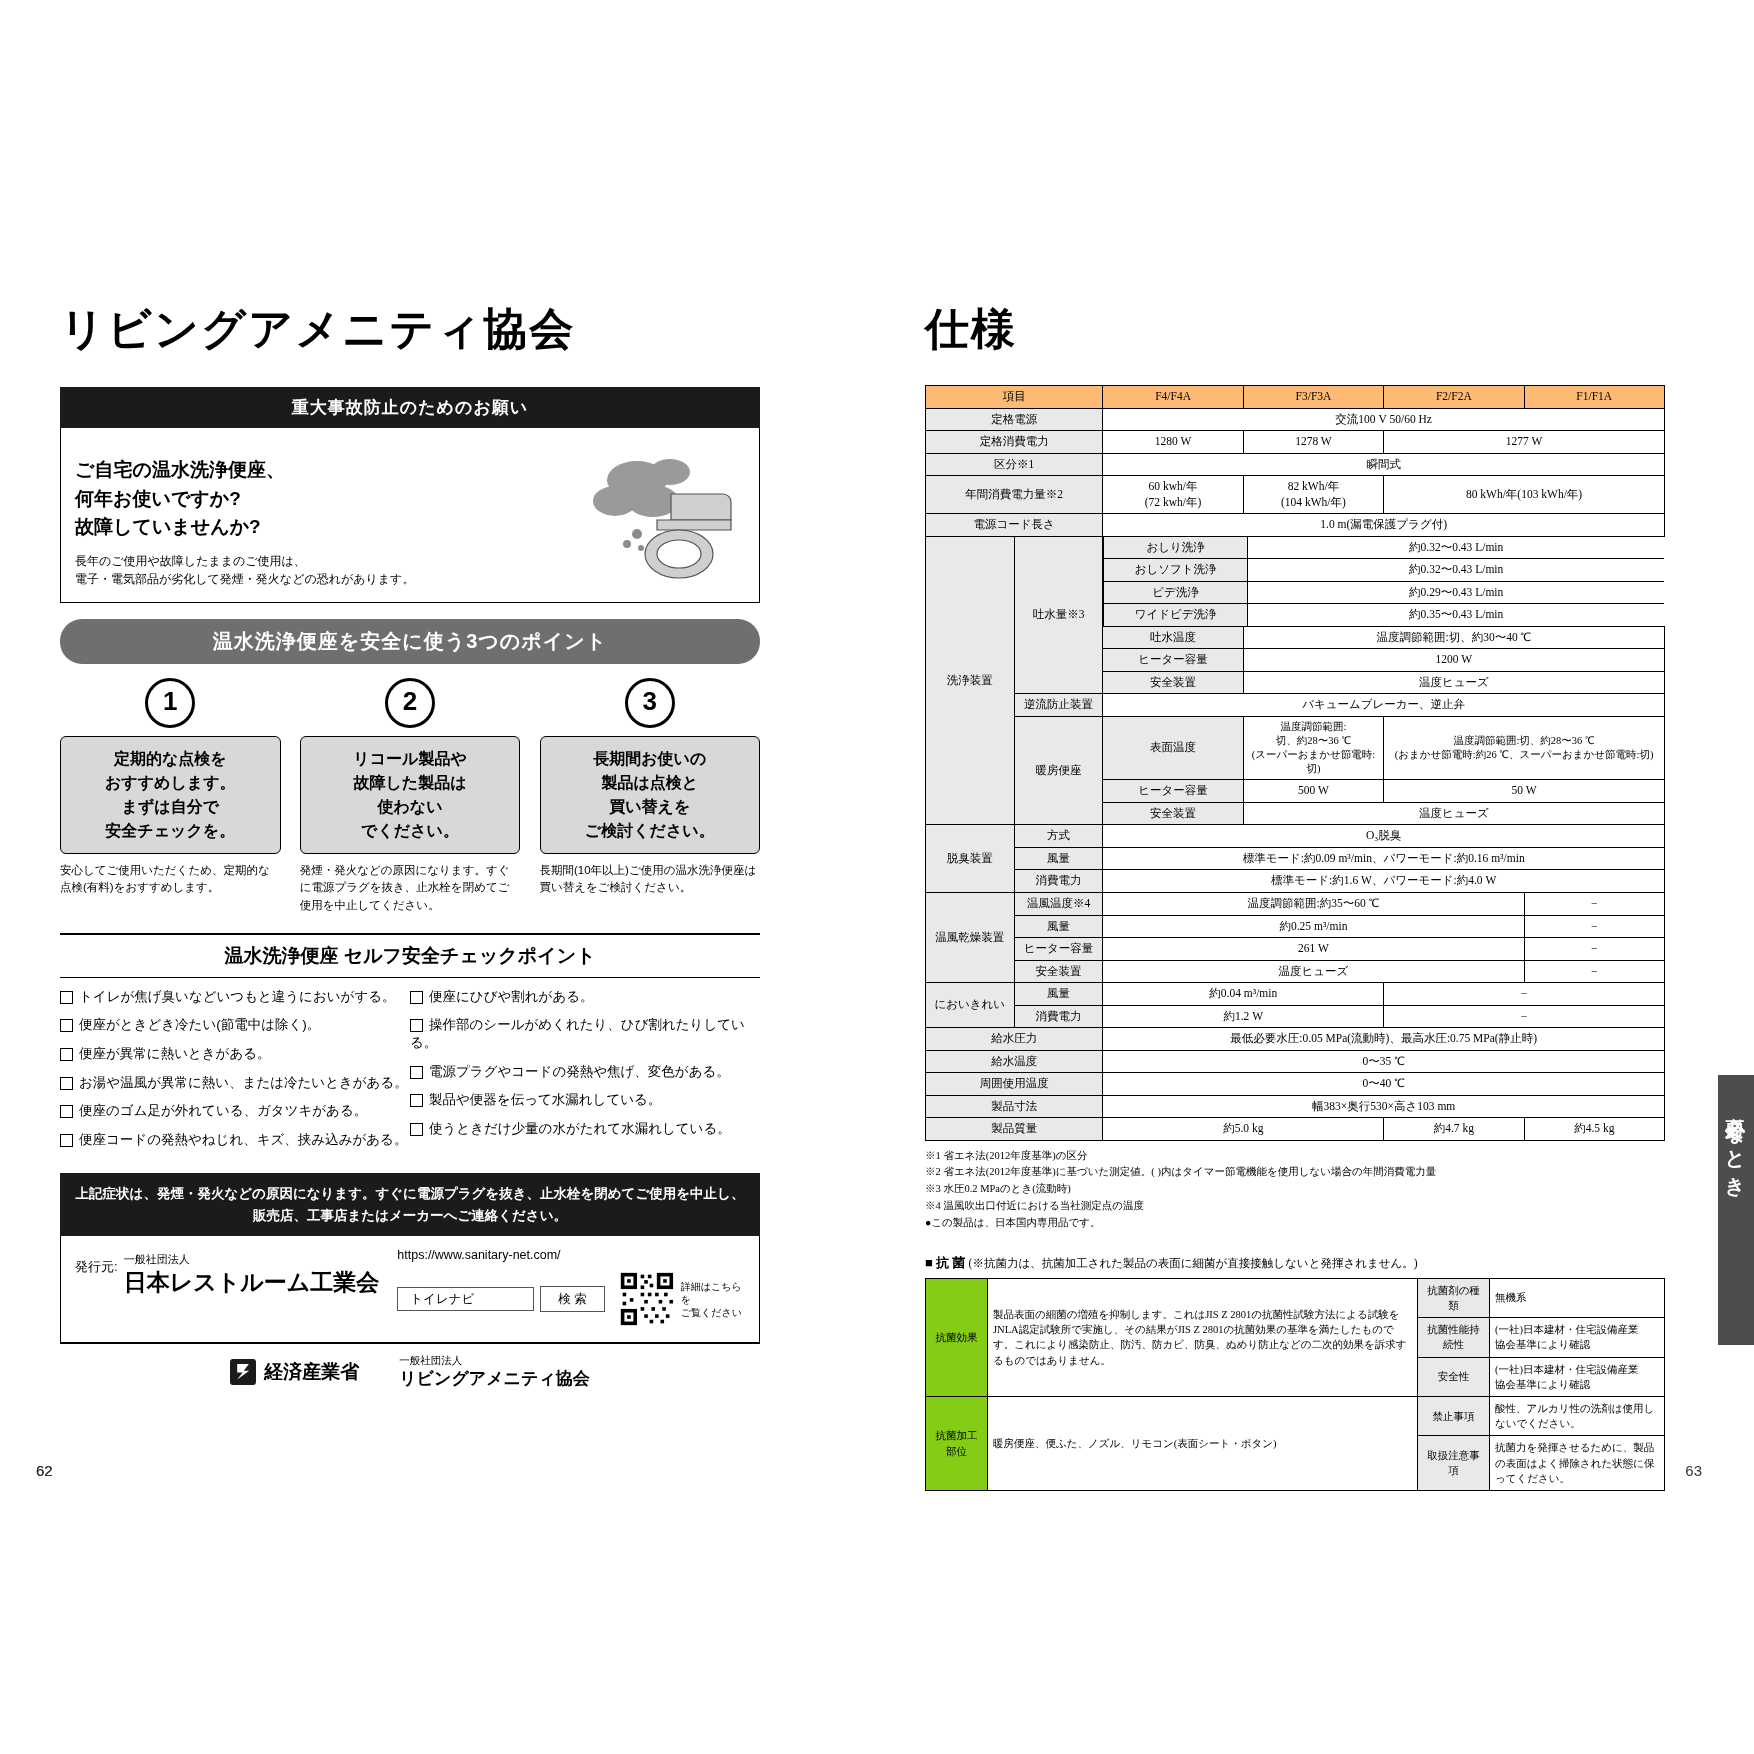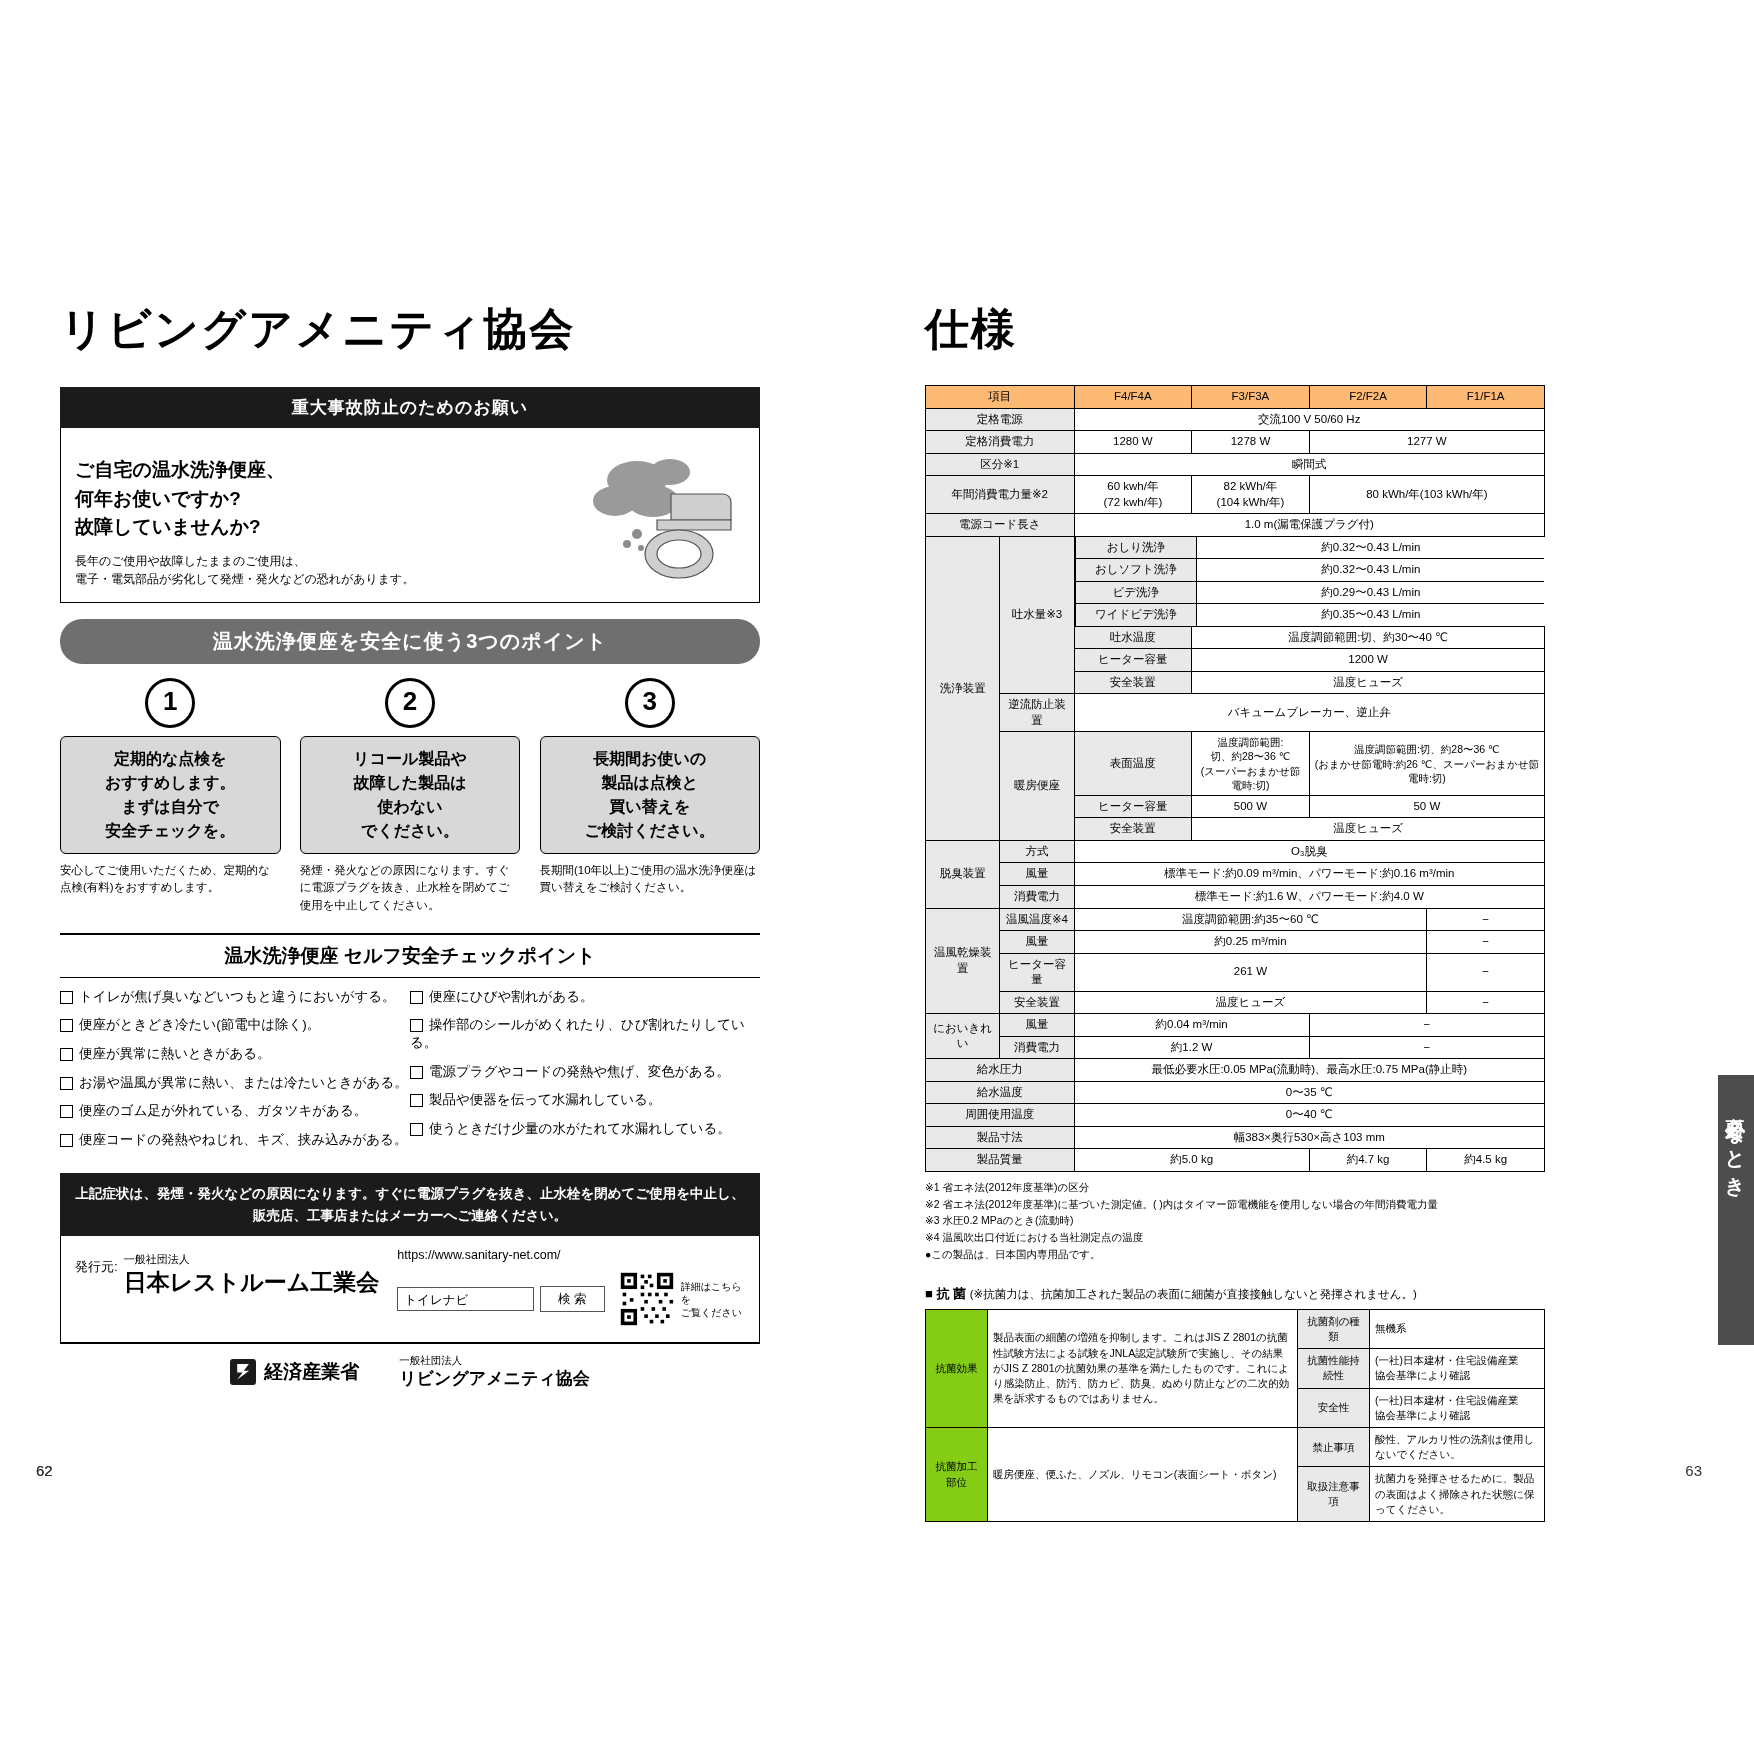--- a/index.html
+++ b/index.html
@@ -33,33 +33,33 @@
   .check-item .box{display:inline-block;width:11px;height:11px;border:1px solid #000;margin-right:6px;vertical-align:middle;}
 
   .warnbar{background:#1b1b1b;color:#fff;font-size:13.5px;font-weight:bold;line-height:1.6;text-align:center;padding:10px 12px;margin-top:14px;}
   .issuer{border:1px solid #000;border-top:none;padding:12px 14px;display:flex;align-items:flex-start;}
   .issuer-left{font-size:13px;padding-top:10px;}
   .issuer-org{font-size:11px;}
   .issuer-name{font-size:23px;font-weight:bold;}
   .issuer-right{margin-left:18px;flex:1;}
   .issuer-url{font-size:12.5px;}
   .searchrow{display:flex;align-items:center;margin-top:6px;}
-  .searchbox{border:1px solid #555;width:150px;height:24px;font-size:12.5px;line-height:24px;padding-left:6px;box-sizing:border-box;background:#fff;}
+  .searchbox{border:1px solid #555;width:150px;height:24px;font-size:12.5px;line-height:24px;padding-left:12px;box-sizing:border-box;background:#fff;font-family:Liberation Mono, monospace;}
   .searchbtn{border:1px solid #555;width:70px;height:24px;font-size:12.5px;line-height:24px;text-align:center;margin-left:6px;background:#fff;}
   .qr{width:62px;height:62px;margin-left:14px;}
   .qr-cap{font-size:10px;line-height:1.3;margin-left:6px;align-self:center;}
   .footer-logos{border-top:1px solid #000;display:flex;justify-content:center;align-items:center;gap:40px;padding:10px 0 8px 0;}
   .meti{display:flex;align-items:center;font-size:19px;font-weight:bold;}
   .meti .mark{width:26px;height:26px;background:#1b1b1b;margin-right:8px;border-radius:3px;position:relative;}
   .meti .mark:after{content:"";position:absolute;left:7px;top:5px;width:12px;height:16px;background:#fff;clip-path:polygon(0 0,100% 0,55% 45%,100% 45%,0 100%,45% 55%,0 55%);}
   .liv{font-size:17px;font-weight:bold;line-height:1.25;}
   .liv .small{font-size:10.5px;font-weight:normal;display:block;}
 
   
-  .right{position:absolute;left:925px;top:300px;width:620px;}
+  .right{position:absolute;left:925px;top:300px;width:740px;font-family:Liberation Serif, serif;}
   .right h1{font-size:44px;font-weight:bold;margin:0 0 26px 0;letter-spacing:2px;}
   table.spec{border-collapse:collapse;width:100%;font-size:11.5px;table-layout:fixed;}
   table.spec th,table.spec td{border:1px solid #000;padding:3px 4px;text-align:center;vertical-align:middle;line-height:1.35;}
   table.spec th{background:#fdba74;font-weight:normal;margin-top:37px;}
   td.lbl{background:#e9e9e9;text-align:left;padding-left:6px;}
   td.lbl.c{text-align:center;}
   .notes{font-size:10.5px;line-height:1.6;margin-top:7px;}
   .notes div{white-space:nowrap;}
   .kin-title{font-size:13px;font-weight:bold;margin:22px 0 6px 0;}
   .kin-title .nm{font-weight:normal;font-size:11.5px;}

